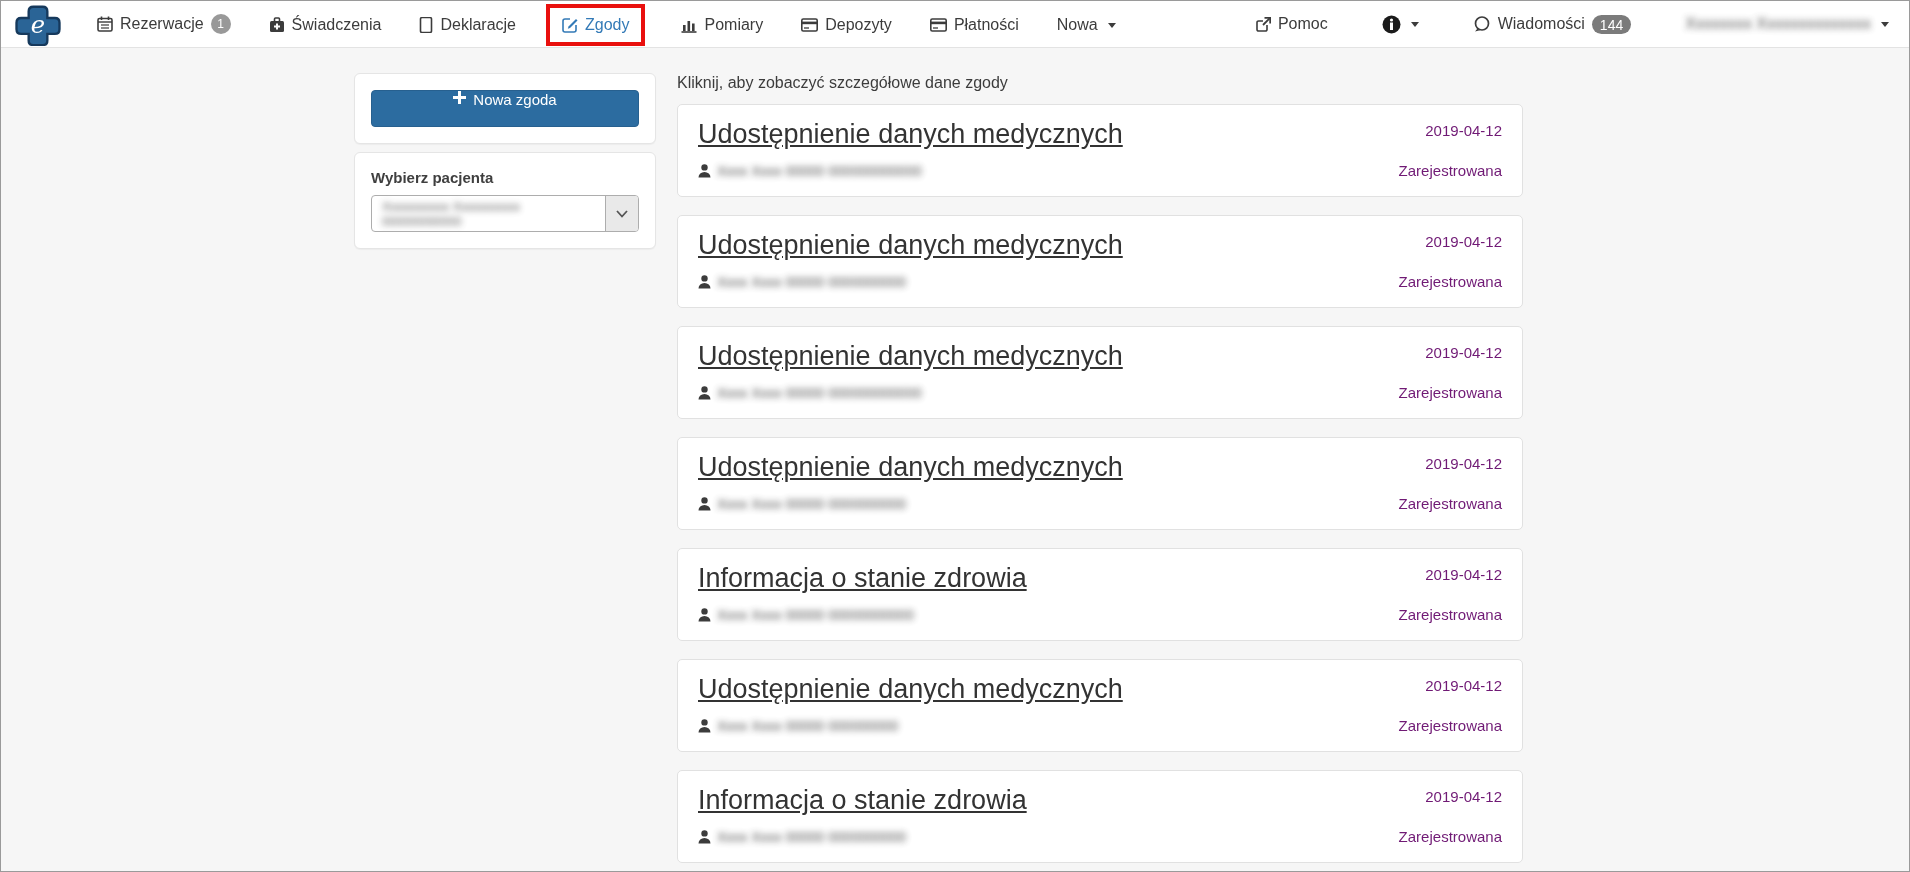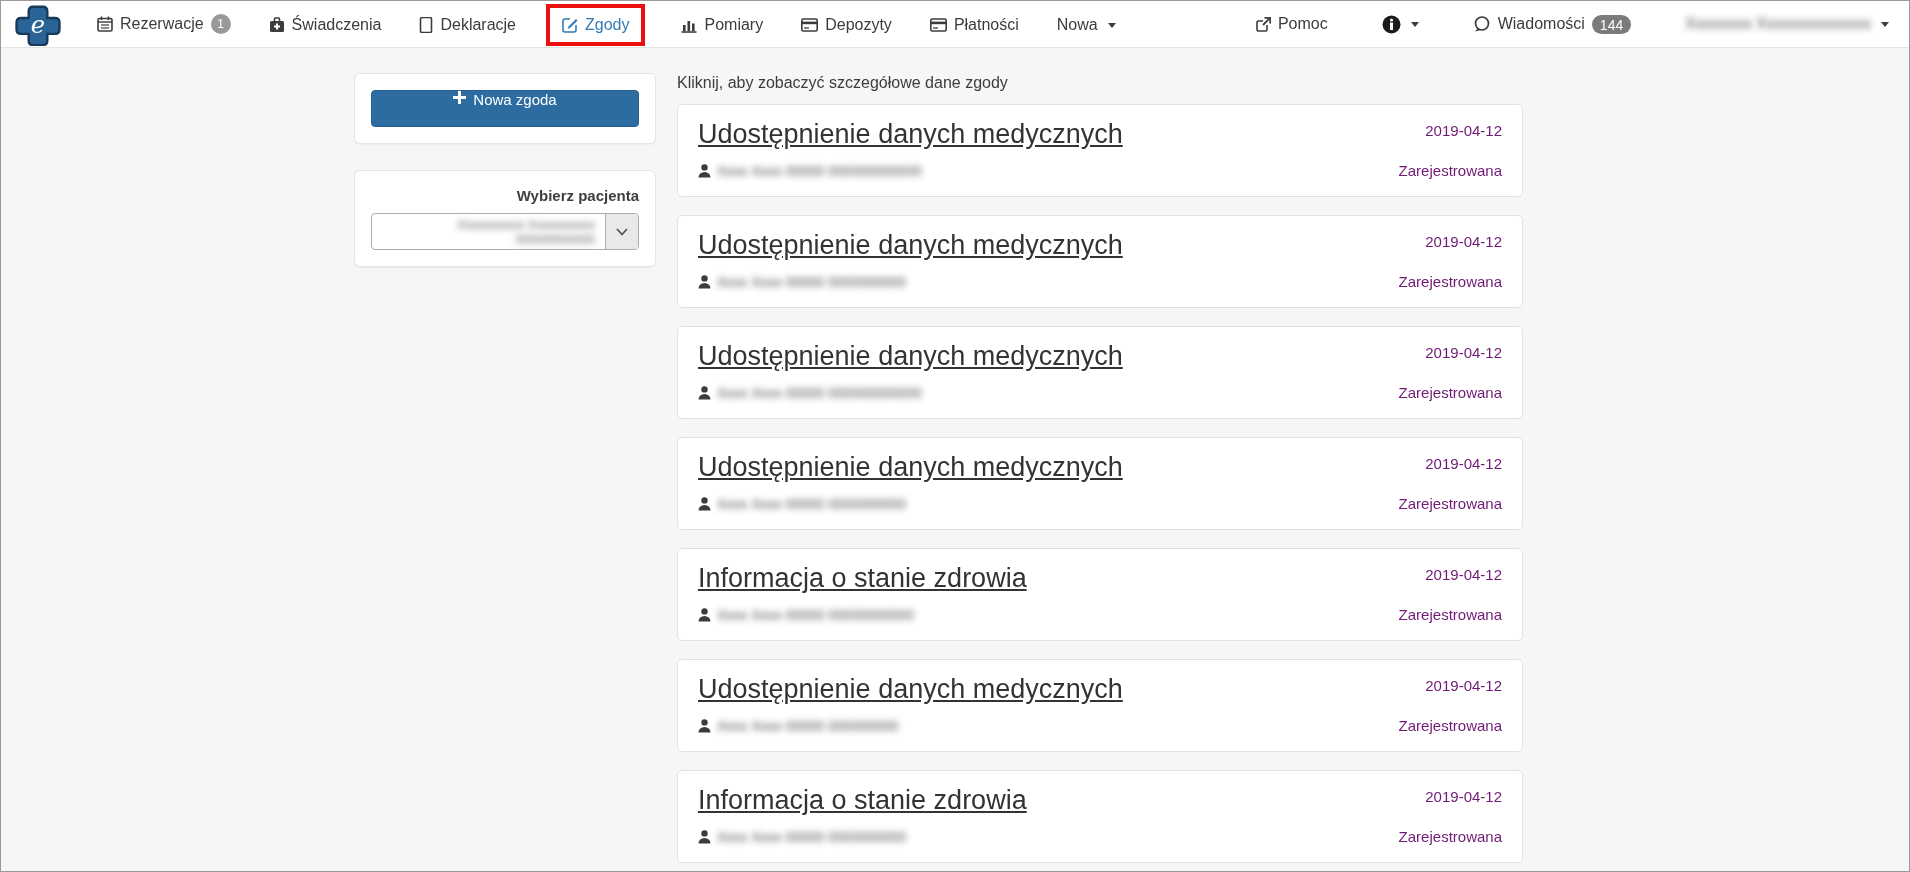--- a/index.html
+++ b/index.html
@@ -45,21 +45,21 @@
   }
   .redacted { filter: blur(3px); opacity: .85; user-select: none; }
 
   
   .content { display: flex; align-items: flex-start; padding: 25px 0 0 353px; }
   .sidebar { width: 302px; flex: none; margin-right: 21px; }
   .panel {
     background: #fff; border: 1px solid #e5e5e5; border-radius: 6px;
     padding: 16px; box-shadow: 0 1px 1px rgba(0,0,0,.04);
   }
-  .panel + .panel { margin-top: 26px; text-align: right; }
+  .panel + .panel { margin-top: 8px; }
   .btn-primary {
     width: 100%; height: 37px; background: #2c6ca0; border: 1px solid #27608f;
     border-radius: 4px; color: #fff; font-size: 15px; font-family: inherit;
     display: flex; justify-content: center; gap: 7px; cursor: pointer;
   }
   .panel-label { font-weight: bold; font-size: 15px; color: #3f3f3f; margin-bottom: 9px; }
   .select {
     height: 37px; border: 1px solid #adadad; border-radius: 4px; background: #fff;
     display: flex; align-items: stretch; overflow: hidden; cursor: pointer;
   }

